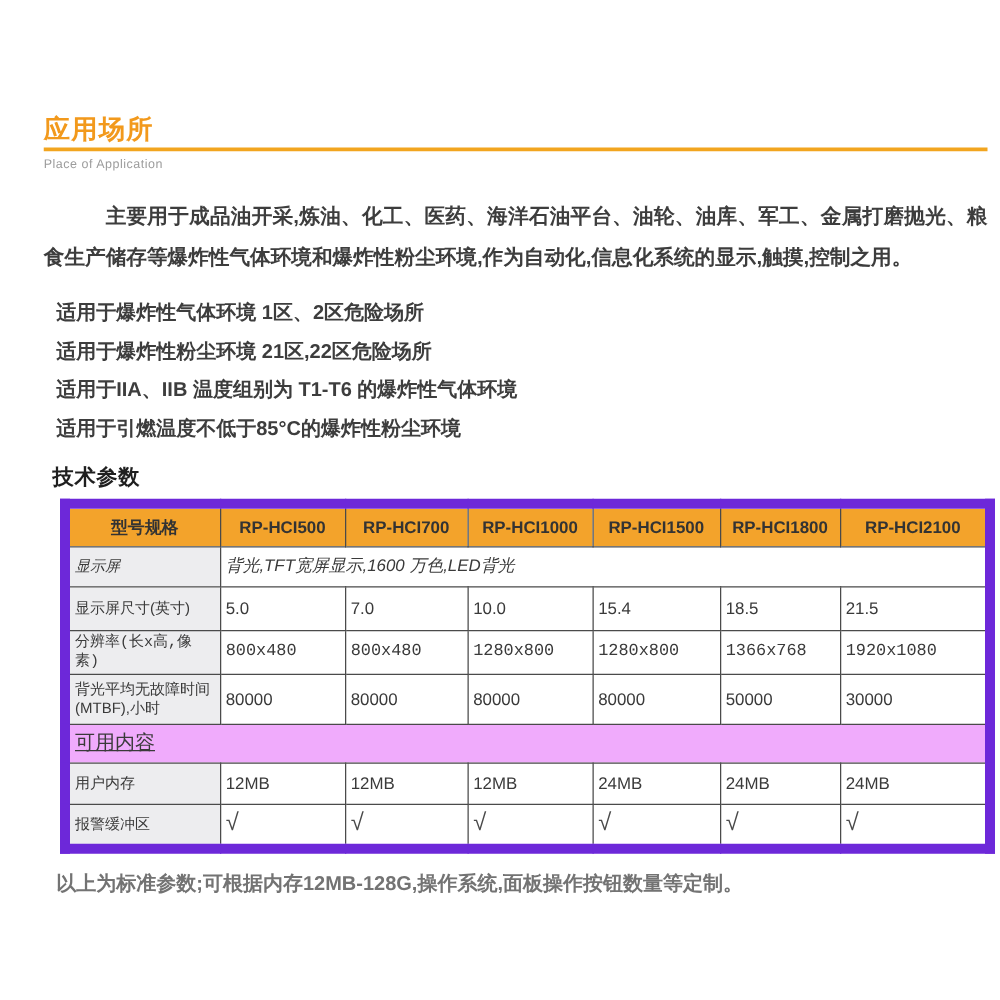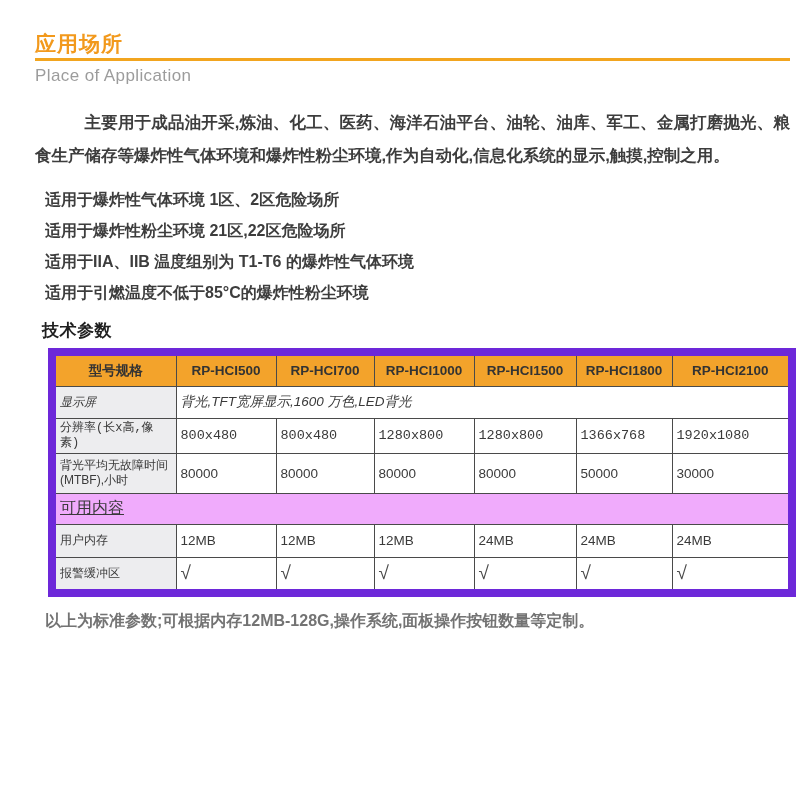--- a/index.html
+++ b/index.html
@@ -4,38 +4,38 @@
 <style>
   html, body { margin: 0; padding: 0; background: #ffffff; }
   .page {
     position: relative;
     width: 800px;
     height: 800px;
     background: #ffffff;
     font-family: "Liberation Sans", "DejaVu Sans", sans-serif;
     color: #3c3c3c;
     box-sizing: border-box;
-    padding: 32px 10px 0 35px;
+    padding: 92px 10px 0 35px;
     overflow: hidden;
   }
   .title-block {
     border-bottom: 3px solid #f2a51f;
     padding-bottom: 2px;
   }
   .page-title {
     margin: 0;
     font-size: 21px;
     font-weight: 700;
     color: #f2991c;
     letter-spacing: 1px;
     line-height: 24px;
   }
   .page-subtitle {
     margin-top: 5px;
-    font-size: 17px;
+    font-size: 10px;
     color: #9c9c9c;
     letter-spacing: 0.4px;
   }
   .intro {
     margin-top: 20px;
     font-size: 16.5px;
     font-weight: 600;
     line-height: 33px;
     text-align: justify;
     text-indent: 3em;
@@ -155,20 +155,29 @@
         <th>RP-HCI1500</th>
         <th>RP-HCI1800</th>
         <th>RP-HCI2100</th>
       </tr>
 
       <tr class="r-disp">
         <td class="lbl">显示屏</td>
         <td class="spanval" colspan="6">背光,TFT宽屏显示,1600 万色,LED背光</td>
       </tr>
 
+      <tr class="r-size">
+        <td class="lbl">显示屏尺寸(英寸)</td>
+        <td>5.0</td>
+        <td>7.0</td>
+        <td>10.0</td>
+        <td>15.4</td>
+        <td>18.5</td>
+        <td>21.5</td>
+      </tr>
 
       <tr class="r-res">
         <td class="lbl">分辨率(长x高,像素)</td>
         <td>800x480</td>
         <td>800x480</td>
         <td>1280x800</td>
         <td>1280x800</td>
         <td>1366x768</td>
         <td>1920x1080</td>
       </tr>

